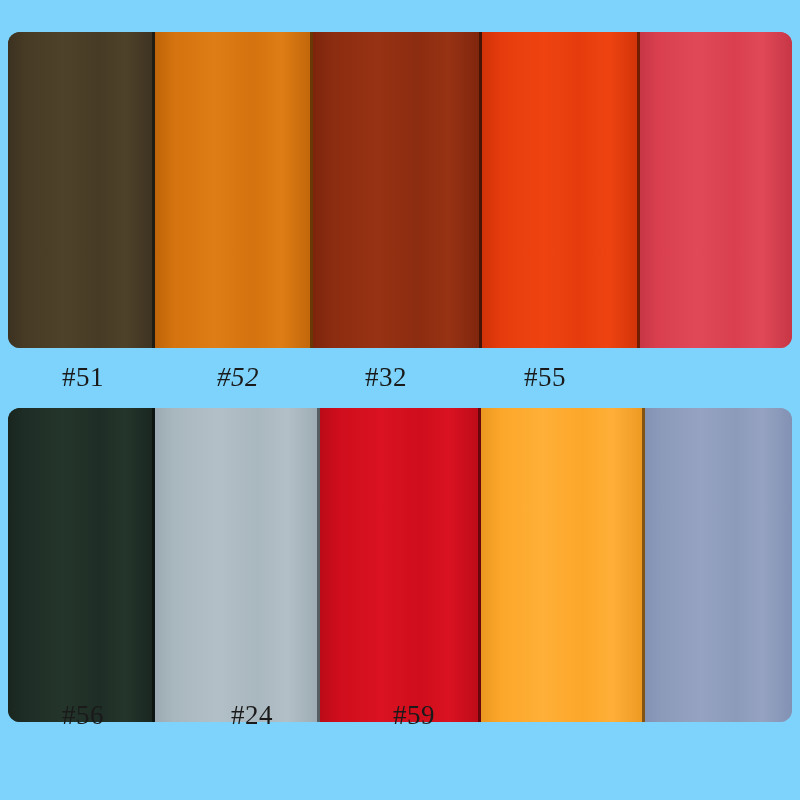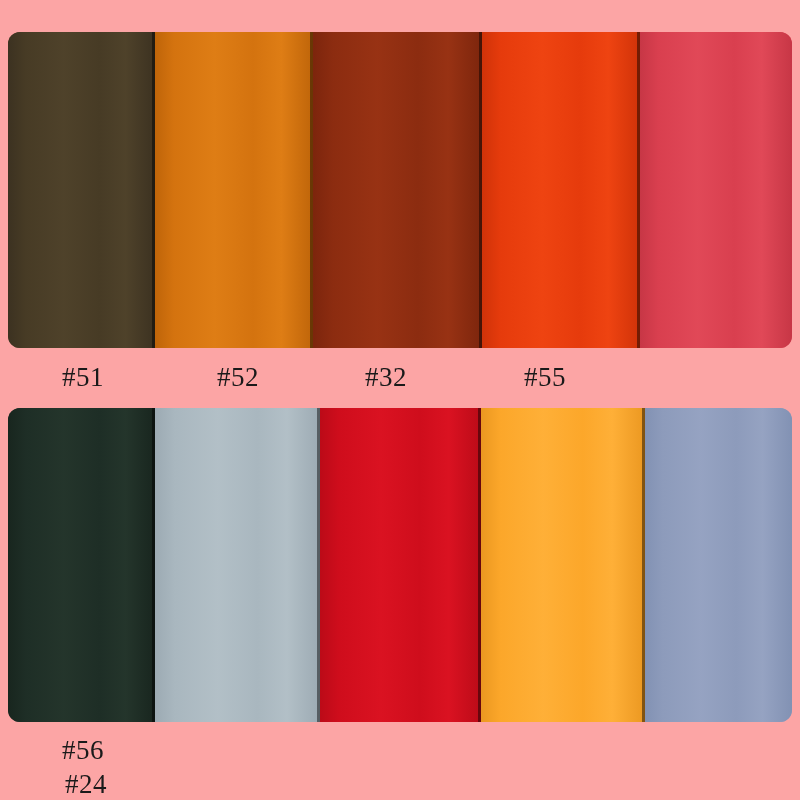--- a/index.html
+++ b/index.html
@@ -10,21 +10,21 @@
   body {
     width: 800px;
     height: 800px;
     font-family: "Liberation Serif", "DejaVu Serif", serif;
     overflow: hidden;
   }
   .board {
     position: relative;
     width: 800px;
     height: 800px;
-    background: #fca5a5;
+    background: #7dd3fc;
   }
 
   
   .swatch-row {
     position: absolute;
     left: 8px;
     width: 784px;
     display: flex;
     flex-direction: row;
     align-items: stretch;
@@ -58,21 +58,21 @@
   
   .label-row {
     position: absolute;
     left: 0;
     width: 800px;
     height: 34px;
     display: flex;
     flex-direction: row;
   }
   .label-row.labels-1 { top: 360px; }
-  .label-row.labels-2 { top: 733px; flex-direction: column; }
+  .label-row.labels-2 { top: 698px; }
 
   .swatch-label {
     flex: 0 0 auto;
     text-align: center;
     font-size: 27px;
     line-height: 34px;
     color: #1a1a1a;
     letter-spacing: 0.5px;
     font-family: "Liberation Serif", "DejaVu Serif", serif;
     white-space: nowrap;
@@ -100,21 +100,21 @@
         <div class="fold" style="background: linear-gradient(90deg, rgb(204, 49, 8) 0%, rgb(230, 59, 12) 12%, rgb(240, 69, 18) 38%, rgb(230, 59, 12) 62%, rgb(240, 69, 18) 80%, rgb(204, 49, 8) 100%); opacity: 0.85;"></div>
         <div class="edge-dark"></div>
       </div>
       <div class="swatch" style="width: 152px; background: rgb(217, 63, 79);">
         <div class="fold" style="background: linear-gradient(90deg, rgb(196, 53, 68) 0%, rgb(217, 63, 79) 12%, rgb(226, 74, 89) 38%, rgb(217, 63, 79) 62%, rgb(226, 74, 89) 80%, rgb(196, 53, 68) 100%); opacity: 0.85;"></div>
       </div>
     </div>
 
   <div class="label-row labels-1">
       <div class="swatch-label" style="width: 166px; margin-left: 0px;">#51</div>
-      <div class="swatch-label" style="width: 144px; margin-left: 0px;">#52</div>
+      <div class="swatch-label" style="width: 144px; margin-left: 0px; font-style: italic;">#52</div>
       <div class="swatch-label" style="width: 152px; margin-left: 0px;">#32</div>
       <div class="swatch-label" style="width: 166px; margin-left: 0px;">#55</div>
     </div>
 
   <div class="swatch-row row-2">
       <div class="swatch" style="width: 147px; background: rgb(30, 46, 38);">
         <div class="fold" style="background: linear-gradient(90deg, rgb(23, 36, 29) 0%, rgb(30, 46, 38) 12%, rgb(37, 54, 44) 38%, rgb(30, 46, 38) 62%, rgb(37, 54, 44) 80%, rgb(23, 36, 29) 100%); opacity: 0.85;"></div>
         <div class="edge-dark"></div>
       </div>
       <div class="swatch" style="width: 165px; background: rgb(169, 183, 191);">
@@ -130,15 +130,16 @@
         <div class="edge-dark"></div>
       </div>
       <div class="swatch" style="width: 147px; background: rgb(141, 155, 187);">
         <div class="fold" style="background: linear-gradient(90deg, rgb(128, 144, 178) 0%, rgb(141, 155, 187) 12%, rgb(151, 164, 195) 38%, rgb(141, 155, 187) 62%, rgb(151, 164, 195) 80%, rgb(128, 144, 178) 100%); opacity: 0.85;"></div>
       </div>
     </div>
 
   <div class="label-row labels-2">
       <div class="swatch-label" style="width: 166px; margin-left: 0px;">#56</div>
       <div class="swatch-label" style="width: 172px; margin-left: 0px;">#24</div>
+      <div class="swatch-label" style="width: 152px; margin-left: 0px;">#59</div>
     </div>
 
 </div>
 
 </body></html>

